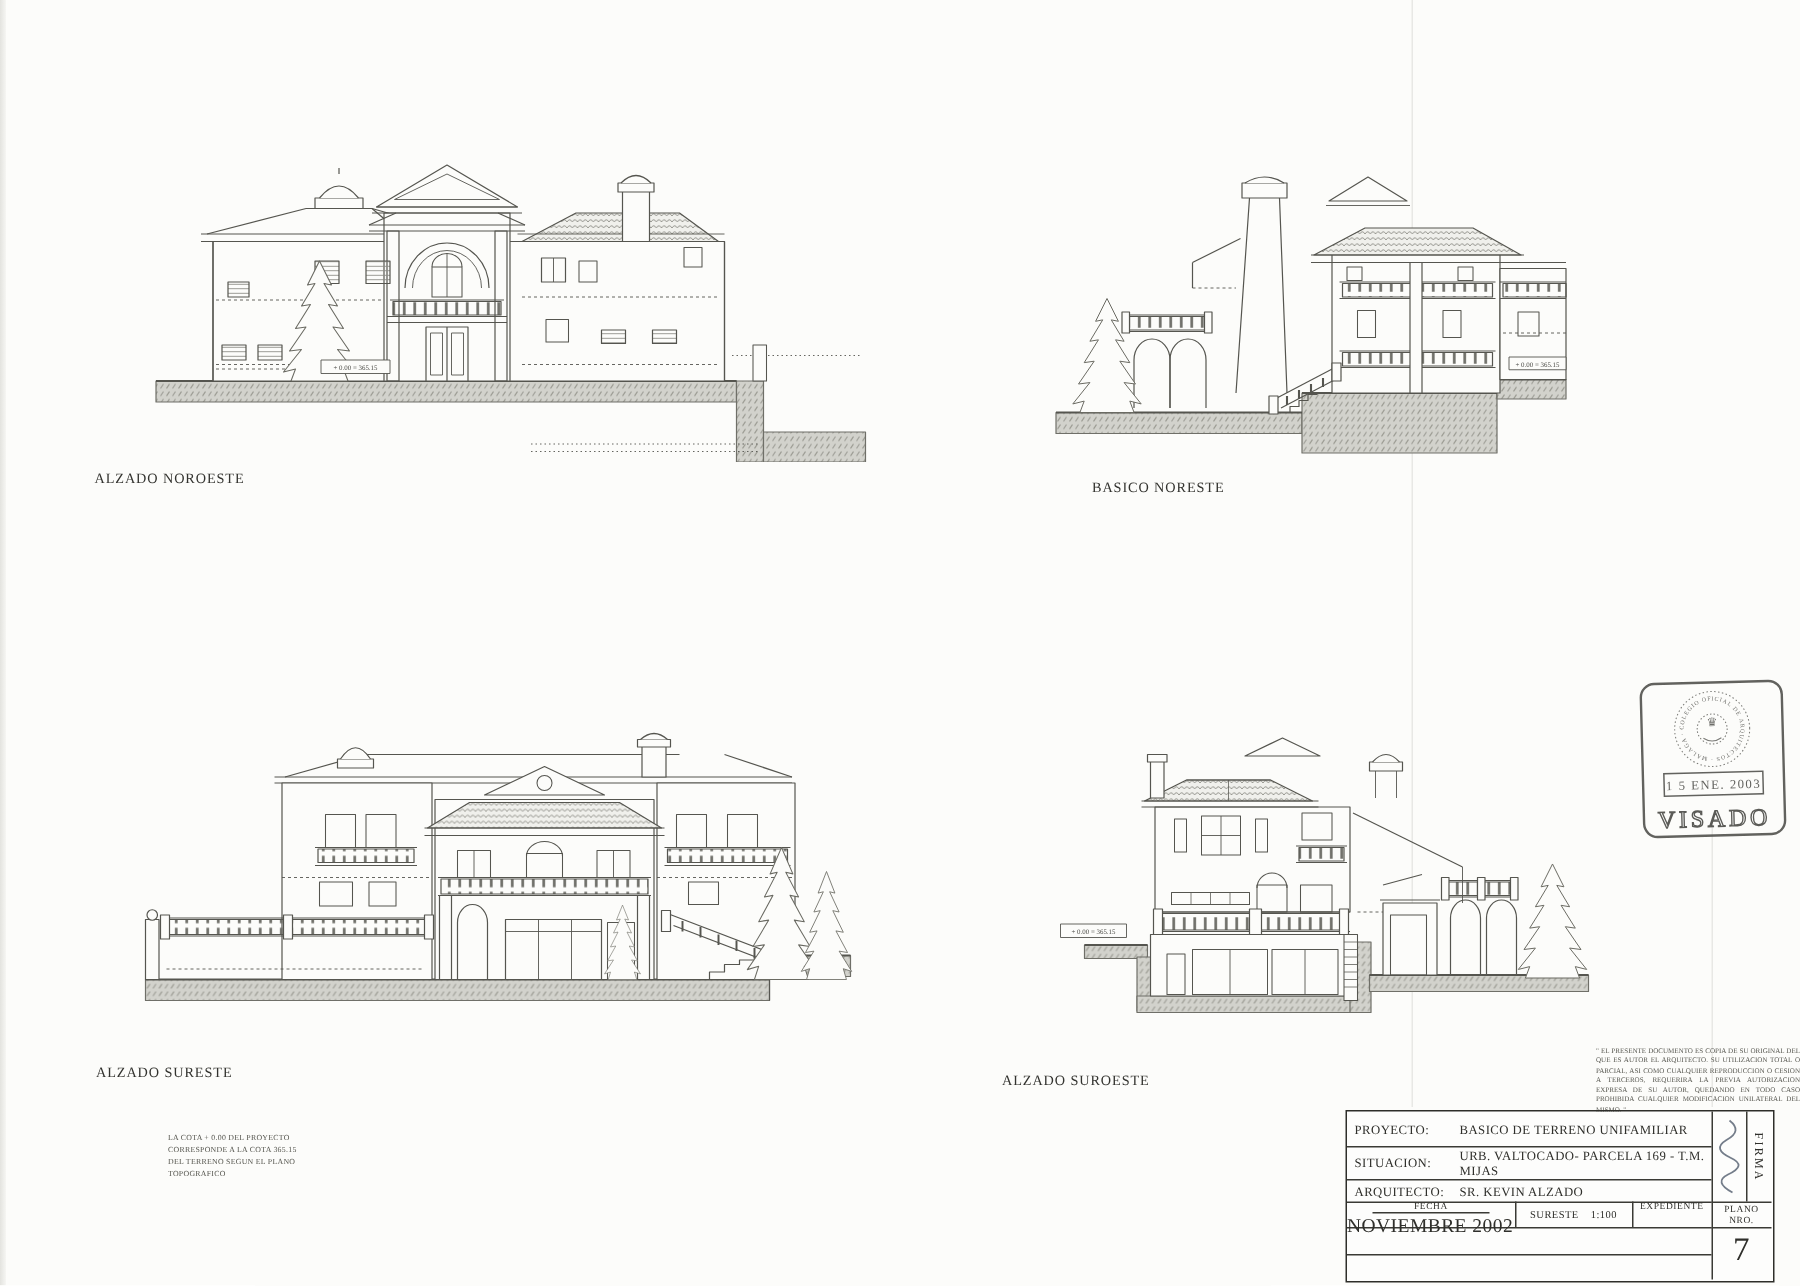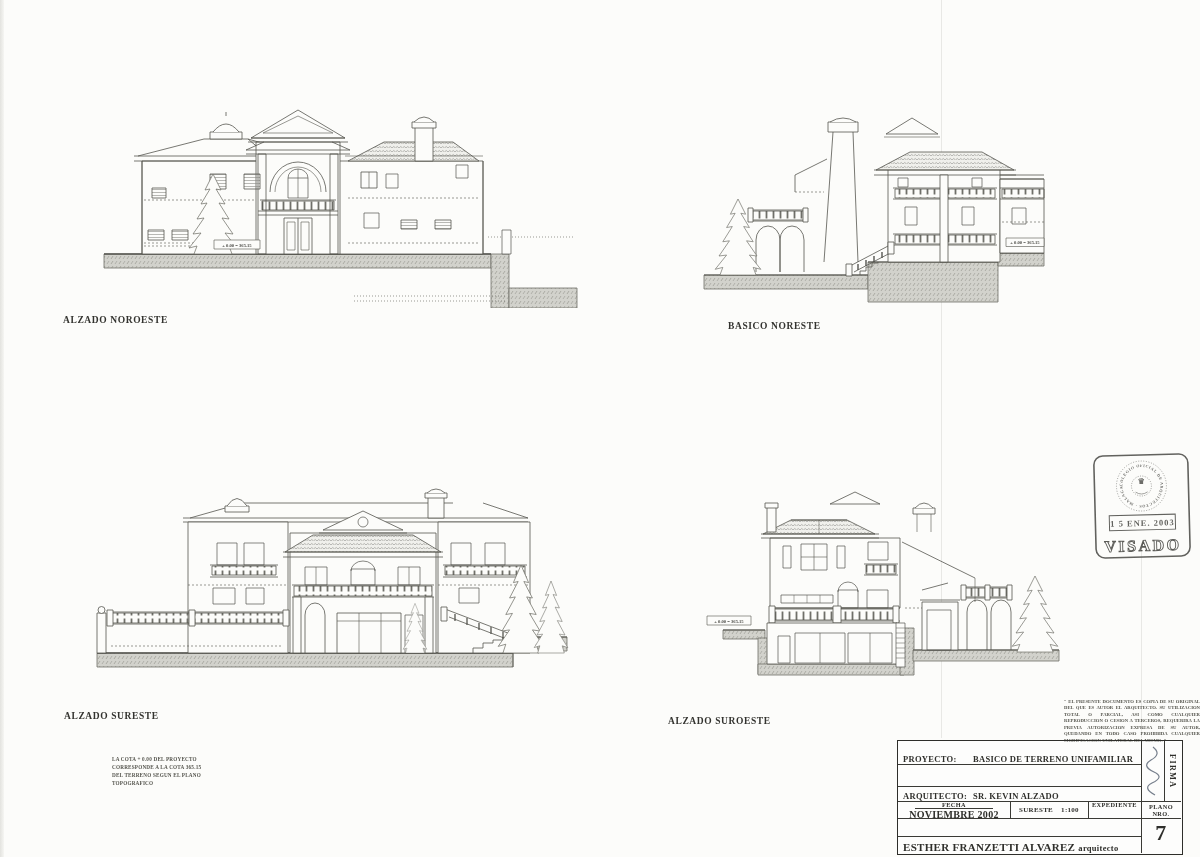--- a/index.html
+++ b/index.html
@@ -1,30 +1,30 @@
 <!DOCTYPE html>
 <html><head>
 <meta charset="utf-8">
 <style>
   html,body{margin:0;padding:0;background:#fff;}
   #sheet{position:relative;width:1200px;height:857px;background:#fcfcfa;overflow:hidden;
-         font-family:"Liberation Serif",serif;color:#3a3a36;font-weight:bold;}
+         font-family:"Liberation Serif",serif;color:#3a3a36;}
   .abs{position:absolute;}
   .elev-label{font-size:9.5px;letter-spacing:.6px;color:#33332f;white-space:nowrap;}
   .scan-edge{left:0;top:0;width:4px;height:857px;background:linear-gradient(to right,#e3e3df,#f6f6f3);}
   .fold{width:1px;background:rgba(110,110,105,.14);}
   
   #site-note{left:112px;top:755px;width:118px;font-size:5.2px;line-height:1.55;letter-spacing:.2px;color:#55554e;}
   #disclaimer{left:1064px;top:699px;width:136px;font-size:4.7px;line-height:1.38;text-align:justify;color:#55554e;}
   
   #stamp{left:1092px;top:452px;width:100px;height:110px;transform:rotate(-1.5deg);opacity:.88;}
   
   #tb{left:897px;top:740px;width:286px;height:115px;border:1.5px solid #2e2e2a;box-sizing:border-box;background:rgba(255,255,255,.35);}
   .tb-cell{position:absolute;box-sizing:border-box;font-size:8.5px;letter-spacing:.3px;color:#2f2f2b;}
-  .tb-row{display:flex;align-items:flex-end;padding-left:5px;}
+  .tb-row{display:flex;align-items:center;padding-left:5px;}
   .tb-lab{width:70px;flex:none;}
   .hline{position:absolute;left:0;height:0;border-top:1px solid #3a3a35;}
   .vline{position:absolute;top:0;width:0;border-left:1px solid #3a3a35;}
   .small-lab{font-size:6.3px;text-align:center;letter-spacing:.4px;}
   #firma-lab{writing-mode:vertical-rl;font-size:8px;letter-spacing:1.5px;text-align:center;}
   #plano-num{font-size:22px;text-align:center;}
   #alzados-cell{font-size:12px;letter-spacing:.8px;}
   #author-cell{font-size:11px;letter-spacing:.3px;white-space:nowrap;}
   #author-cell .role{font-size:8.5px;}
   .mk{font-size:4.6px;fill:#4b4b46;font-family:"Liberation Serif",serif;}
@@ -449,41 +449,41 @@
     <div class="hline" style="top:60px;left:243px;width:40px"></div>
     <div class="hline" style="top:77px;left:243px;width:40px"></div>
 
     <div class="vline" style="left:112px;top:60px;height:17px"></div>
     <div class="vline" style="left:190px;top:60px;height:17px"></div>
 
     <div class="tb-cell tb-row" style="left:0;top:0;width:243px;height:23px">
       <span class="tb-lab">PROYECTO:</span>
       <span>BASICO DE TERRENO UNIFAMILIAR</span>
     </div>
+    <div class="tb-cell tb-row" style="left:0;top:23px;width:243px;height:22px">
+      <span class="tb-lab">SITUACION:</span>
+      <span>URB. VALTOCADO- PARCELA 169 - T.M. MIJAS</span>
+    </div>
     <div class="tb-cell tb-row" style="left:0;top:45px;width:243px;height:15px">
       <span class="tb-lab">ARQUITECTO:</span>
       <span>SR. KEVIN ALZADO</span>
     </div>
 
     <div class="tb-cell" style="left:0;top:60px;width:112px;height:17px">
       <div class="small-lab" style="border-bottom:.8px solid #3a3a35;width:70%;margin:0 auto">FECHA</div>
-      <div style="font-size:10px;text-align:center">NOVIEMBRE 2002</div>
+      <div style="font-size:13px;text-align:left">NOVIEMBRE 2002</div>
     </div>
     <div class="tb-cell" style="left:112px;top:60px;width:78px;height:17px;display:flex;align-items:center;justify-content:center;gap:8px">
       <span style="font-size:7px">SURESTE</span>
       <span style="font-size:7px">1:100</span>
     </div>
     <div class="tb-cell" style="left:190px;top:60px;width:53px;height:17px">
       <div class="small-lab">EXPEDIENTE</div>
     </div>
 
-    <div class="tb-cell tb-row" id="author-cell" style="left:0;top:95px;width:243px;height:17px">
-      <span>ESTHER FRANZETTI ALVAREZ</span>&nbsp;
-      <span class="role">arquitecto</span>
-    </div>
 
     <div class="tb-cell" style="left:243px;top:0;width:23px;height:60px">
       <svg width="23" height="60" viewBox="0 0 23 60">
         <path d="M12,6 q9,7 -2,13 q-10,6 3,12 q11,5 -2,11 q-10,5 3,12" stroke="#5c6675" stroke-width="1.2" fill="none" opacity=".85"></path>
       </svg>
     </div>
     <div class="tb-cell" id="firma-lab" style="left:266px;top:0;width:17px;height:60px;display:flex;align-items:center;justify-content:center">FIRMA</div>
     <div class="tb-cell small-lab" style="left:243px;top:62px;width:40px;height:15px">PLANO NRO.</div>
     <div class="tb-cell" id="plano-num" style="left:243px;top:79px;width:40px;height:33px">7</div>
   </div>

